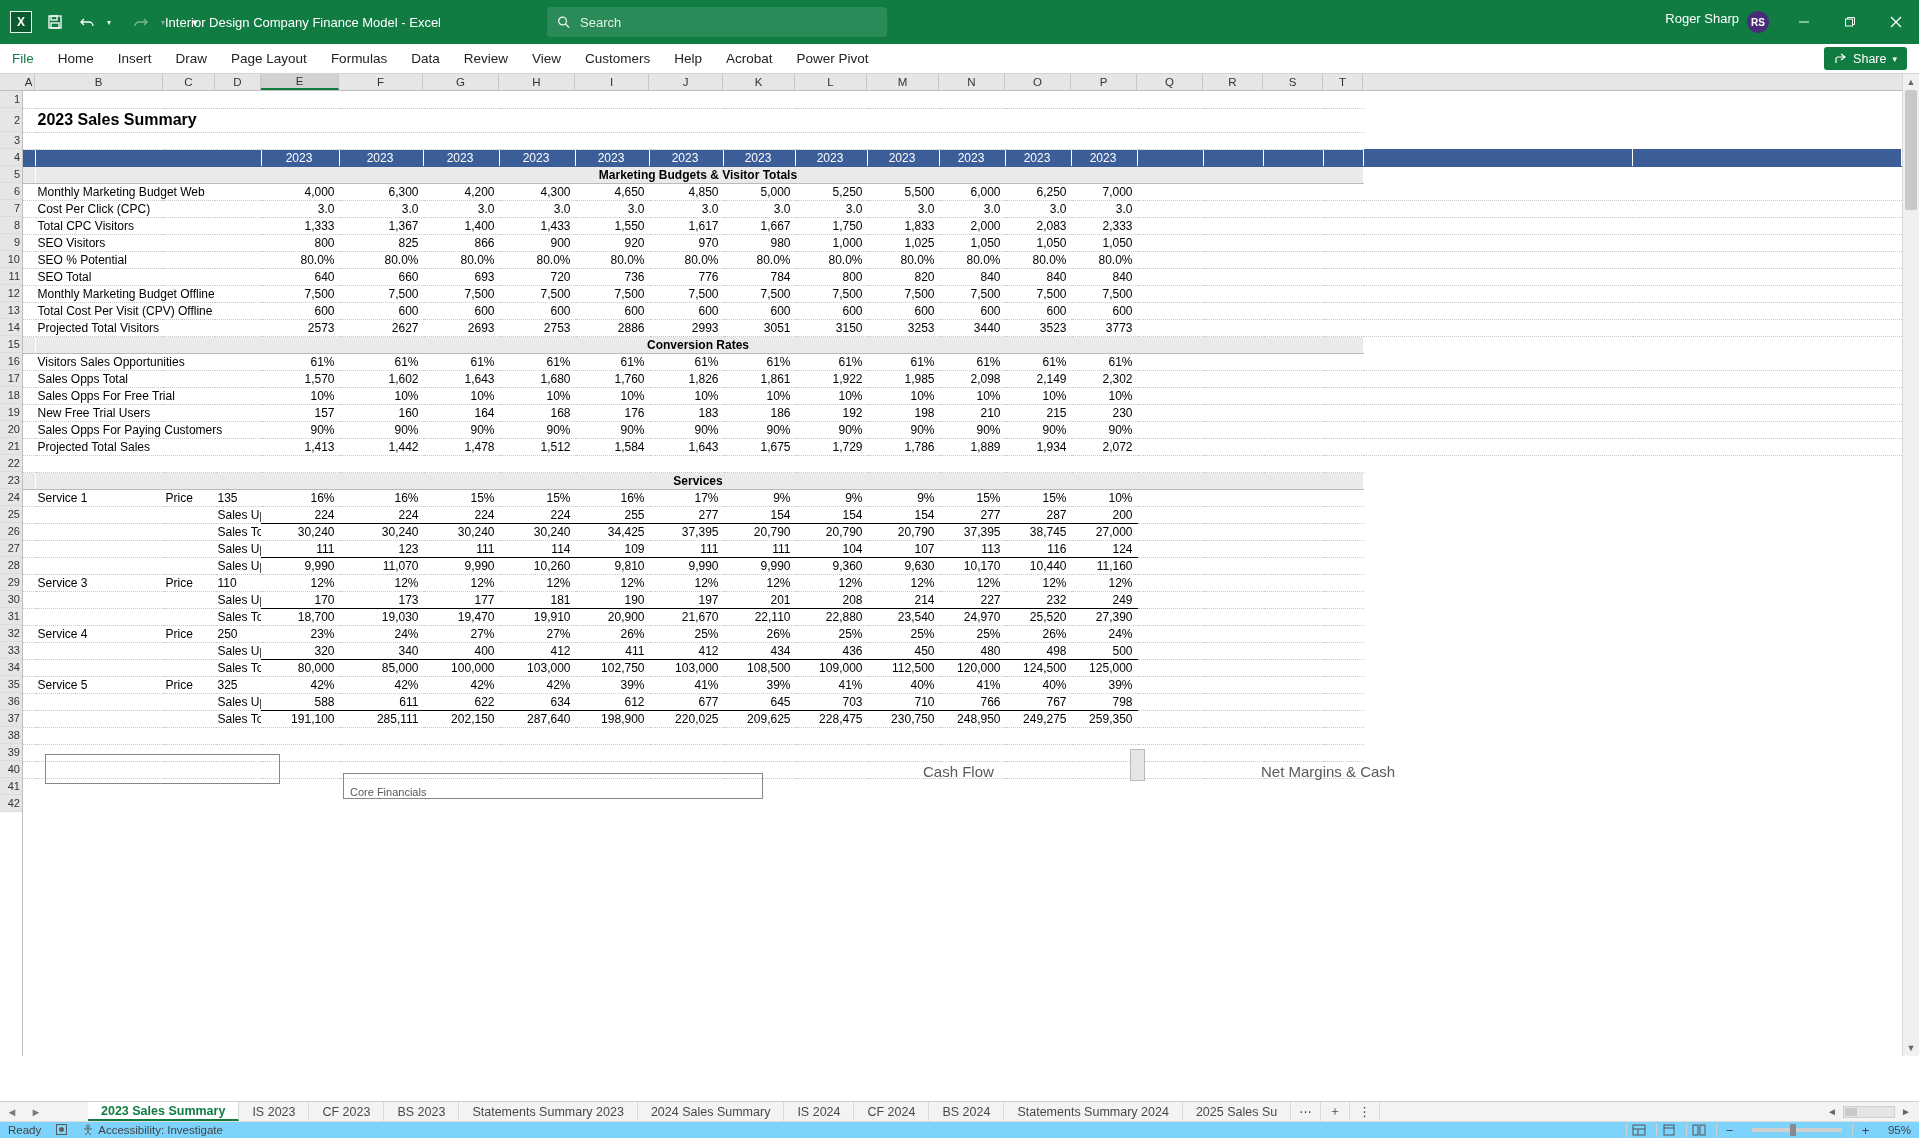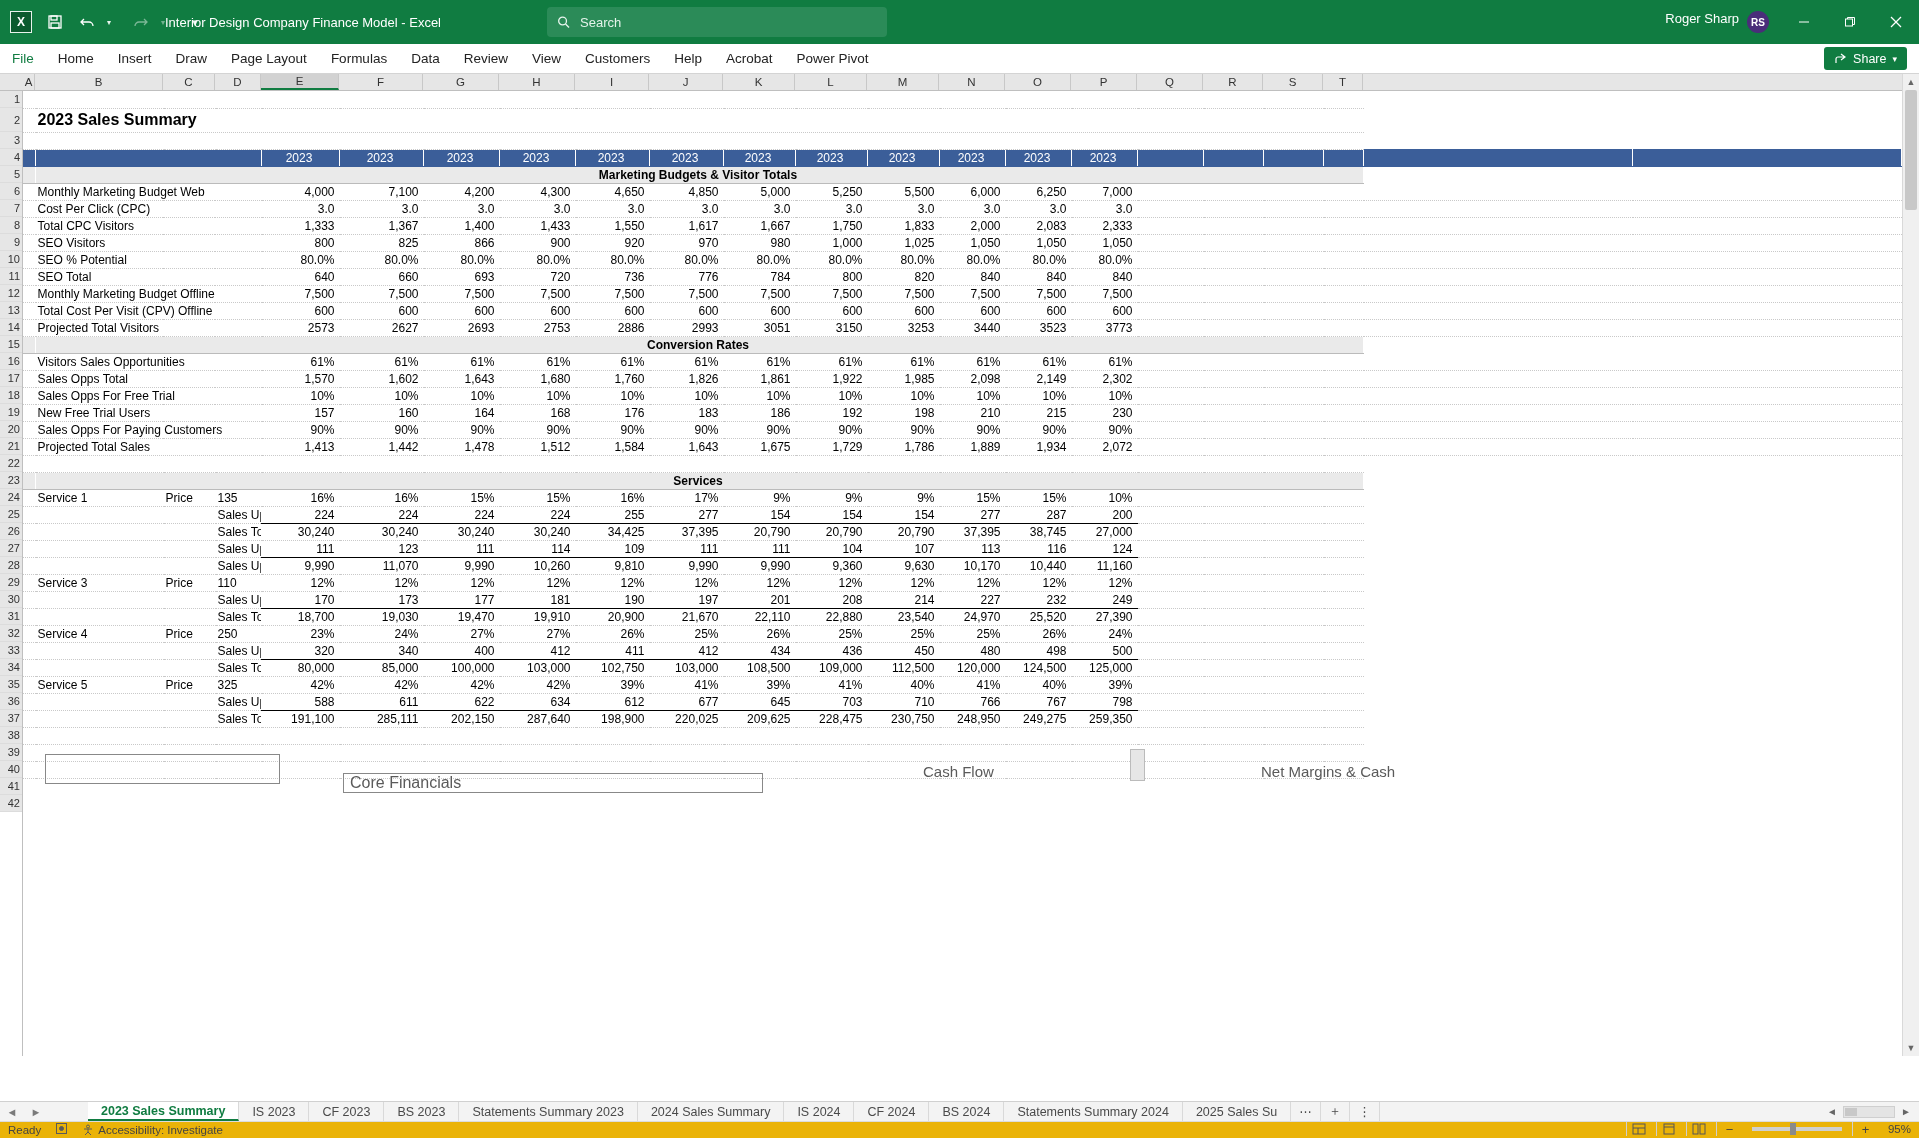--- a/index.html
+++ b/index.html
@@ -67,21 +67,21 @@
 .tab-nav { width: 24px; display: flex; align-items: center; justify-content: center; color: #7a7a7a; font-size: 11px; cursor: pointer; }
 .sheet-tab { padding: 0 13px; display: flex; align-items: center; font-size: 12.5px; color: #4a4a4a; border-right: 1px solid #d9d9d9; cursor: pointer; background: #f3f3f3; }
 .sheet-tab.active { background: #fff; color: #107c41; font-weight: 600; border-bottom: 2px solid #107c41; }
 .sheet-tab.ellips { padding: 0 8px; }
 .tabs-strip .right-group { margin-left: auto; display: flex; align-items: center; gap: 2px; padding-right: 4px; }
 .tabs-strip .hbtn { width: 18px; height: 100%; display: flex; align-items: center; justify-content: center; color: #666; font-size: 10px; cursor: pointer; }
 .tabs-strip .htrack { width: 52px; height: 12px; background: #e4e4e4; border: 1px solid #cfcfcf; position: relative; }
 .tabs-strip .htrack .hthumb { position: absolute; left: 1px; top: 1px; bottom: 1px; width: 12px; background: #c8c8c8; }
 
 
-.status-bar { position: absolute; left: 0; right: 0; bottom: 0; height: 17px; background: #eab308; border-top: 1px solid #dcdcdc; display: flex; align-items: flex-start; font-size: 11.5px; color: #444; padding: 0 8px; }
+.status-bar { position: absolute; left: 0; right: 0; bottom: 0; height: 17px; background: #7dd3fc; border-top: 1px solid #dcdcdc; display: flex; align-items: center; font-size: 11.5px; color: #444; padding: 0 8px; }
 .status-bar .sb-left { display: flex; align-items: center; gap: 14px; }
 .status-bar .sb-right { margin-left: auto; display: flex; align-items: center; gap: 4px; }
 .view-btn { width: 26px; height: 14px; display: flex; align-items: center; justify-content: center; border-left: 1px solid #d0d0d0; cursor: pointer; }
 .view-btn svg { display: block; }
 .zoom-slider { width: 90px; height: 4px; background: #cfcfcf; position: relative; margin: 0 6px; }
 .zoom-slider .zthumb { position: absolute; left: 42%; top: -4px; width: 6px; height: 12px; background: #8a8a8a; }
 </style>
 </head>
 <body>
 
@@ -332,21 +332,21 @@
             <td></td>
           </tr>
           <tr class="section">
             <td class="left"></td>
             <td colspan="19">Marketing Budgets &amp; Visitor Totals</td>
           </tr>
           <tr>
             <td></td>
             <td class="rowlabel grey-span" colspan="3">Monthly Marketing Budget Web</td>
             <td class="num">4,000</td>
-            <td class="num">7,100</td>
+            <td class="num">6,300</td>
             <td class="num">4,200</td>
             <td class="num">4,300</td>
             <td class="num">4,650</td>
             <td class="num">4,850</td>
             <td class="num">5,000</td>
             <td class="num">5,250</td>
             <td class="num">5,500</td>
             <td class="num">6,000</td>
             <td class="num">6,250</td>
             <td class="num">7,000</td>
@@ -1068,21 +1068,21 @@
             <td></td>
             <td></td>
             <td></td>
           </tr>
         </tbody>
       </table>
 
     <div class="chart-label" style="top:672px; left:900px;">Cash Flow</div>
     <div class="chart-label" style="top:672px; left:1238px;">Net Margins &amp; Cash</div>
     <div style="position:absolute; top:663px; left:22px; width:235px; height:30px; border:1px solid #888;"></div>
-    <div style="position:absolute; top:682px; left:320px; width:420px; height:20px; border:1px solid #888; color:#5a5a5a; font-size:16px; padding:0 6px;"><span>Core Financials</span></div>
+    <div style="position:absolute; top:682px; left:320px; width:420px; height:20px; border:1px solid #888; color:#5a5a5a; font-size:11px; padding:12px 6px;"><span>Core Financials</span></div>
     <div style="position:absolute; top:658px; left:1107px; width:15px; height:32px; background:#e6e6e6; border:1px solid #bbb;"></div>
   </div>
 
   <div class="vscroll">
     <div class="arrow">▲</div>
     <div class="thumb"></div>
     <div class="arrow" style="position:absolute;bottom:0;width:100%;">▼</div>
   </div>
 </div>
 

